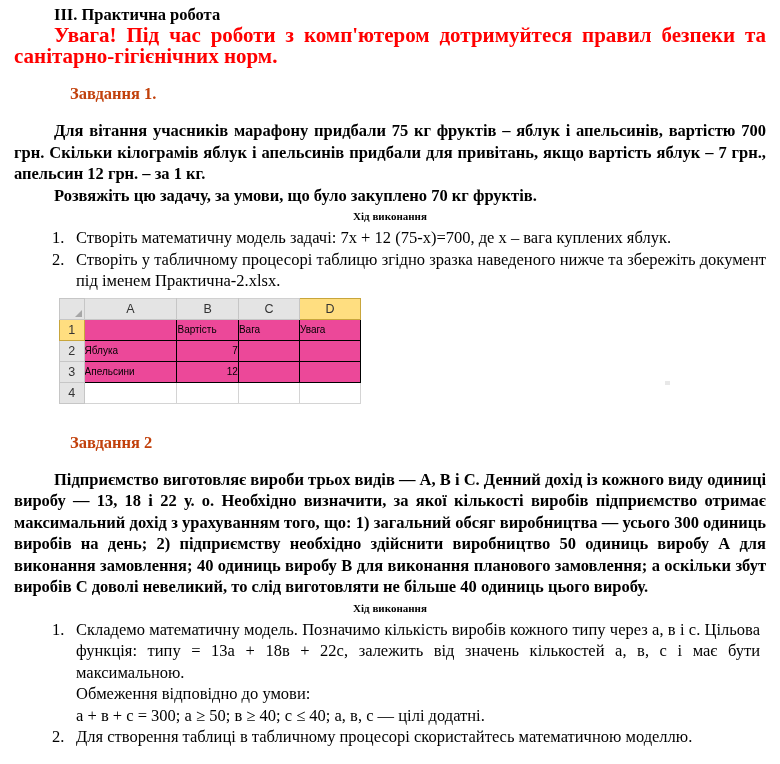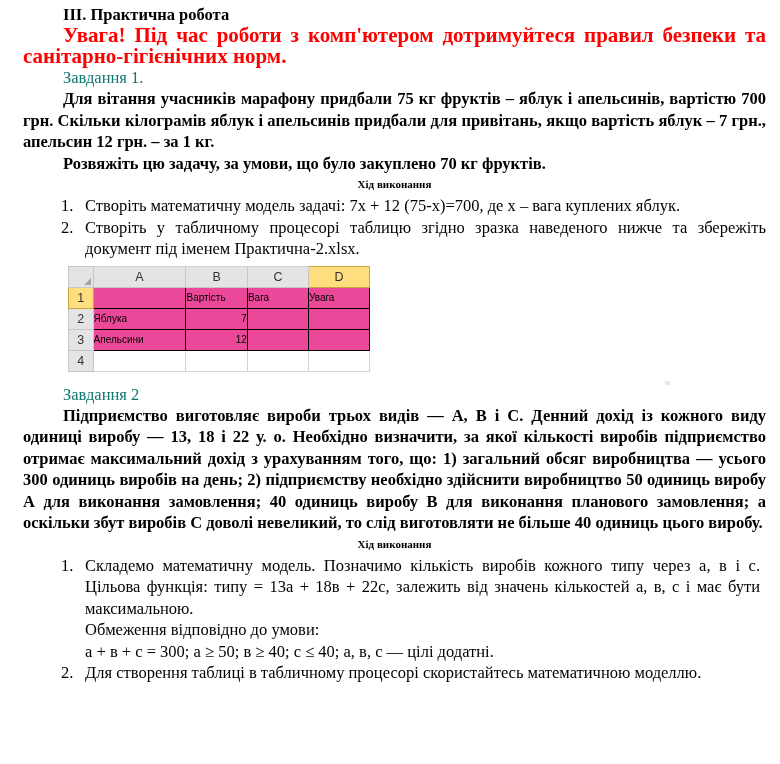--- a/index.html
+++ b/index.html
@@ -13,46 +13,46 @@
     height: 764px;
     font-family: "Liberation Serif", "DejaVu Serif", serif;
     color: #000000;
     overflow: hidden;
   }
   .page {
     position: relative;
     width: 780px;
     height: 764px;
     box-sizing: border-box;
-    padding: 4px 14px 0 23px;
+    padding: 4px 14px 0 14px;
   }
 
   .heading-title {
     font-size: 16.5px;
     font-weight: bold;
     line-height: 21px;
     margin: 0;
     padding-left: 40px;
   }
   .warning {
     color: #FF0000;
     font-weight: bold;
     font-size: 21px;
     line-height: 21px;
     margin: 0;
     text-align: justify;
     text-align-last: left;
     text-indent: 40px;
   }
   .task-heading {
-    color: #0f766e;
-    font-weight: normal;
+    color: #c2410c;
+    font-weight: bold;
     font-size: 16.5px;
     line-height: 21px;
-    margin: 0;
+    margin: 16px;
     padding-left: 40px;
   }
   .proc-heading {
     font-weight: bold;
     font-size: 11px;
     line-height: 21px;
     margin: 0;
     text-align: center;
   }
 

